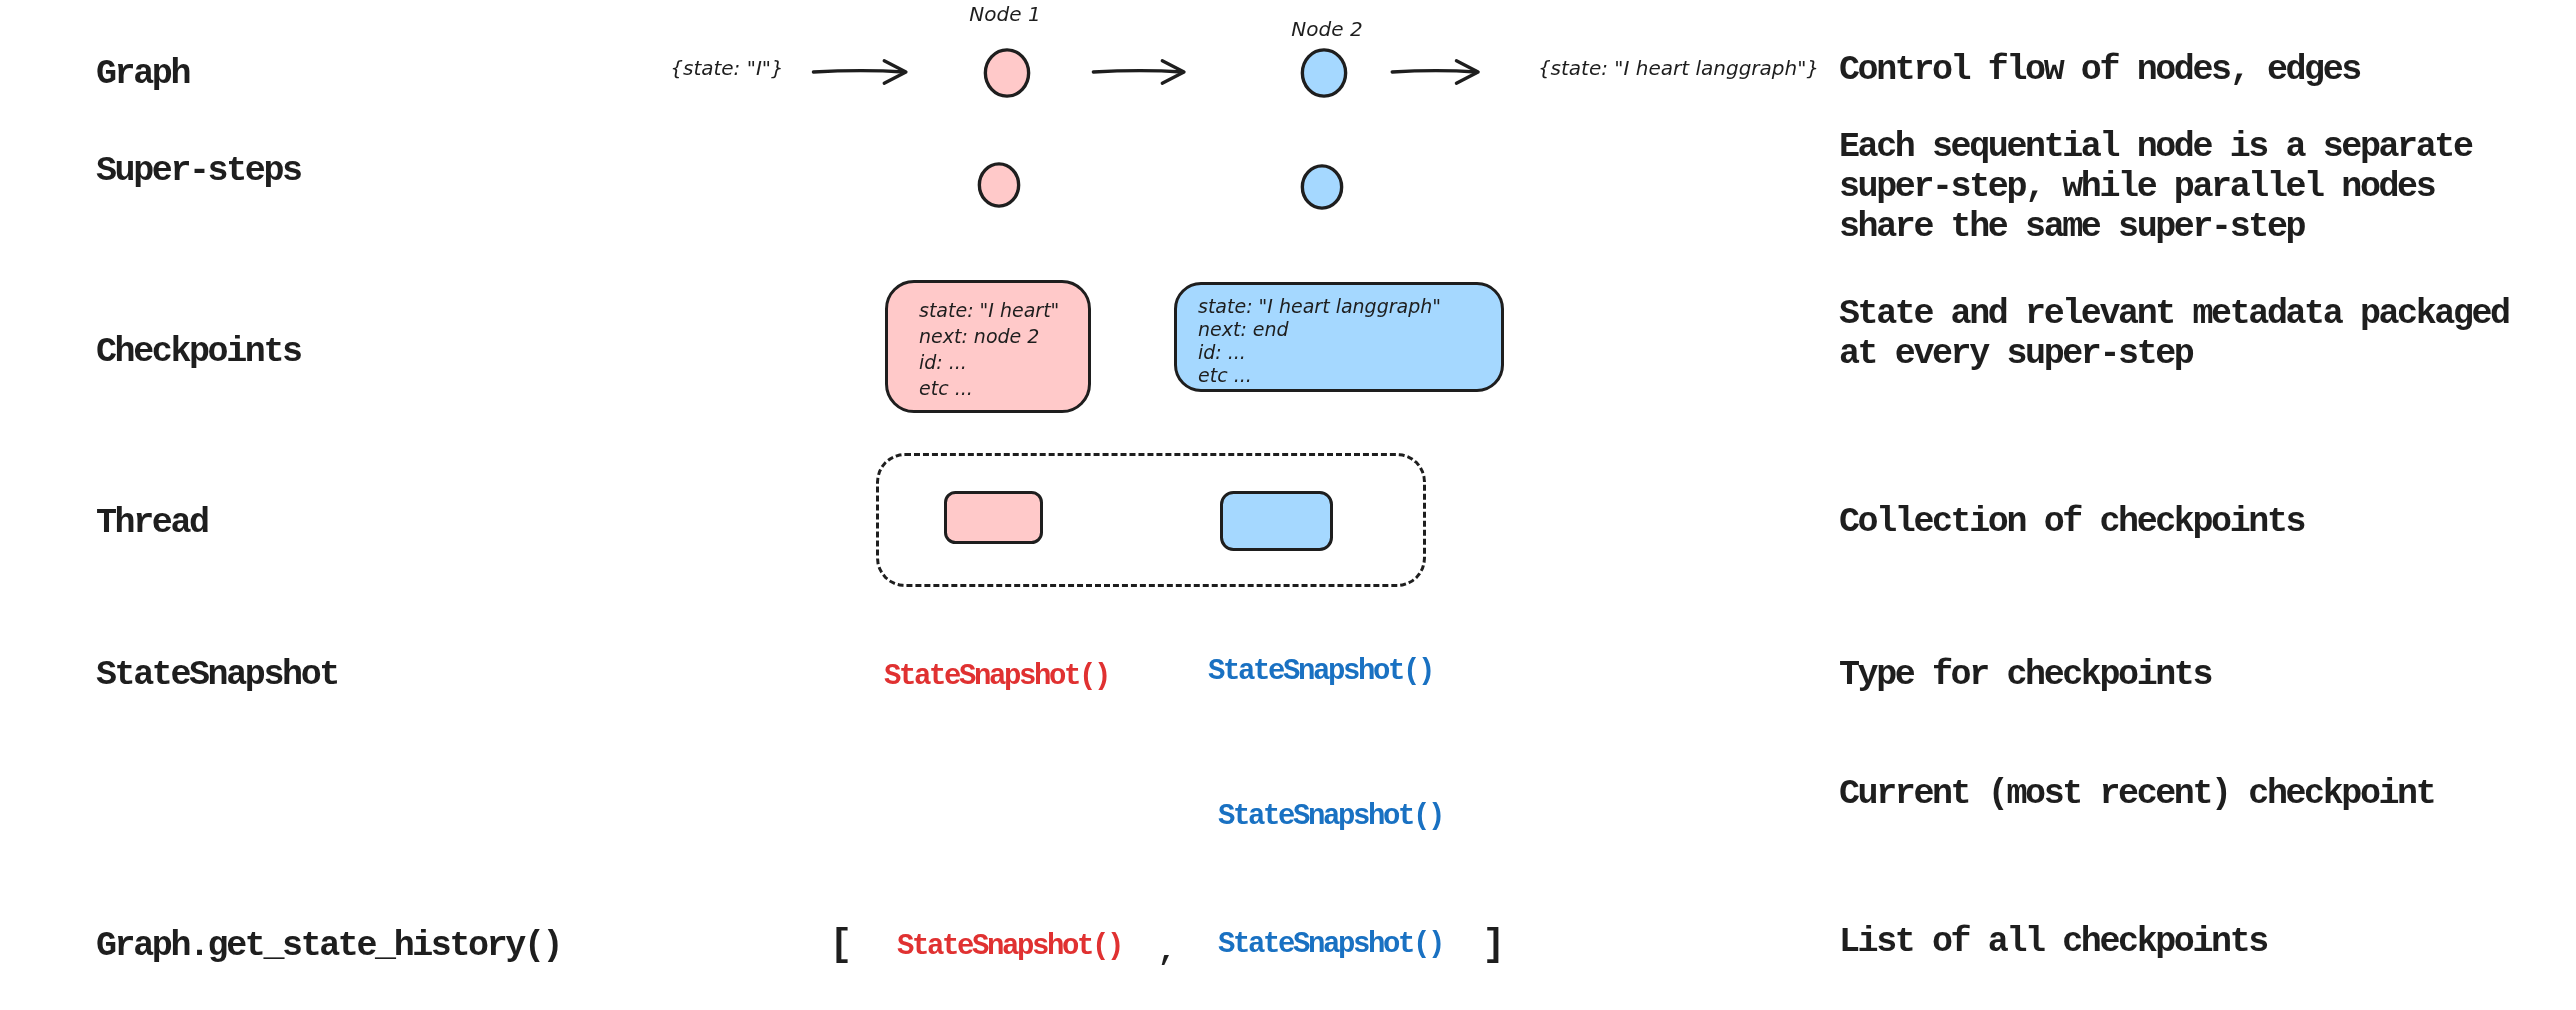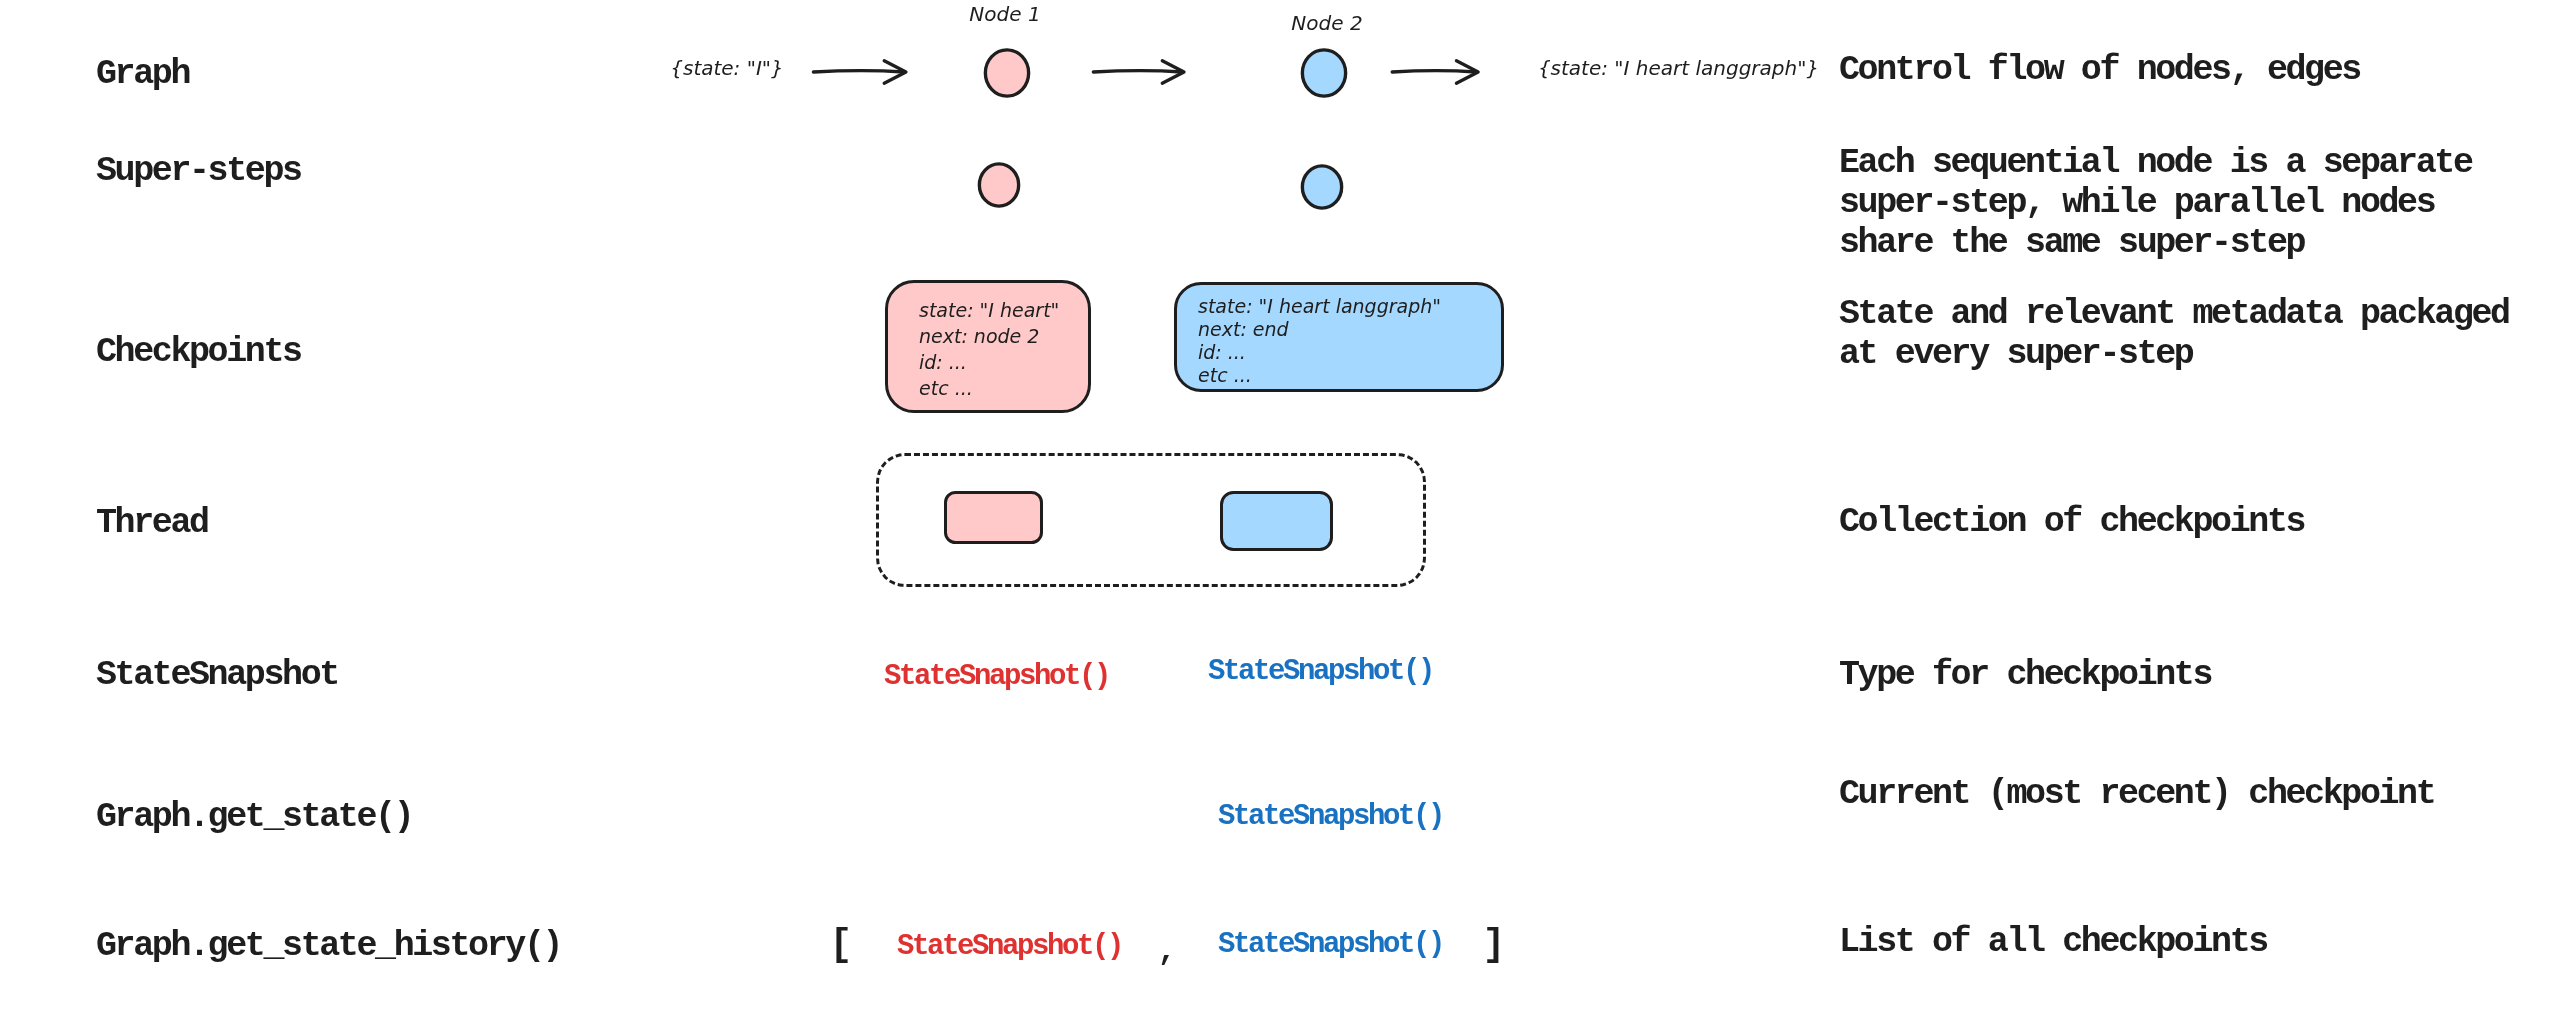--- a/index.html
+++ b/index.html
@@ -29,62 +29,61 @@
 </head>
 <body>
 
 <div id="canvas">
 
   <div class="abs label" style="left:96px;top:51px;width:526px;">Graph</div>
   <div class="abs label" style="left:96px;top:148px;width:526px;">Super-steps</div>
   <div class="abs label" style="left:96px;top:329px;width:526px;">Checkpoints</div>
   <div class="abs label" style="left:96px;top:500px;width:526px;">Thread</div>
   <div class="abs label" style="left:96px;top:652px;width:526px;">StateSnapshot</div>
-  <div class="abs label" style="left:96px;top:794px;width:526px;">Graph.get_state()</div>
   <div class="abs label" style="left:96px;top:923px;width:526px;">Graph.get_state_history()</div>
 
   <div class="abs hand center" style="left:660px;top:56px;width:134px;font-size:20px;">{state: "I"}</div>
 
   <svg class="abs" style="left:809px;top:55px;" width="107" height="34" viewBox="0 0 112 36">
     <path d="M4,18 C40,16 70,16 100,18" stroke="#1e1e1e" stroke-width="3.5" fill="none" stroke-linecap="round"></path>
     <path d="M79,6 L102,18 L79,30" stroke="#1e1e1e" stroke-width="3.5" fill="none" stroke-linecap="round" stroke-linejoin="round"></path>
   </svg>
 
   <div class="abs hand center" style="left:943px;top:1.9px;width:124px;font-size:20px;font-style:italic;">Node 1</div>
   <svg class="abs" style="left:982px;top:47px;" width="50" height="52" viewBox="0 0 52 54">
     <ellipse cx="26" cy="27" rx="22.5" ry="24" fill="#ffc9c9" stroke="#1e1e1e" stroke-width="3.5"></ellipse>
   </svg>
 
   <svg class="abs" style="left:1089px;top:55px;" width="105" height="34" viewBox="0 0 110 36">
     <path d="M4,18 C40,16 68,16 98,18" stroke="#1e1e1e" stroke-width="3.5" fill="none" stroke-linecap="round"></path>
     <path d="M77,6 L100,18 L77,30" stroke="#1e1e1e" stroke-width="3.5" fill="none" stroke-linecap="round" stroke-linejoin="round"></path>
   </svg>
 
-  <div class="abs hand center" style="left:1265px;top:11px;width:124px;font-size:20px;">Node 2</div>
+  <div class="abs hand center" style="left:1265px;top:17px;width:124px;font-size:20px;">Node 2</div>
   <svg class="abs" style="left:1299px;top:47px;" width="50" height="52" viewBox="0 0 52 54">
     <ellipse cx="26" cy="27" rx="22.5" ry="24" fill="#a5d8ff" stroke="#1e1e1e" stroke-width="3.5"></ellipse>
   </svg>
 
   <svg class="abs" style="left:1388px;top:55px;" width="100" height="34" viewBox="0 0 105 36">
     <path d="M4,18 C38,16 64,16 93,18" stroke="#1e1e1e" stroke-width="3.5" fill="none" stroke-linecap="round"></path>
     <path d="M72,6 L95,18 L72,30" stroke="#1e1e1e" stroke-width="3.5" fill="none" stroke-linecap="round" stroke-linejoin="round"></path>
   </svg>
 
   <div class="abs hand center" style="left:1535px;top:56px;width:287px;font-size:20px;">{state: "I heart langgraph"}</div>
 
   <div class="abs desc" style="left:1839px;top:50px;">Control flow of nodes, edges</div>
 
   <svg class="abs" style="left:976px;top:161px;" width="46" height="48" viewBox="0 0 48 50">
     <ellipse cx="24" cy="25" rx="20.5" ry="22" fill="#ffc9c9" stroke="#1e1e1e" stroke-width="3.5"></ellipse>
   </svg>
   <svg class="abs" style="left:1299px;top:163px;" width="46" height="48" viewBox="0 0 48 50">
     <ellipse cx="24" cy="25" rx="20.5" ry="22" fill="#a5d8ff" stroke="#1e1e1e" stroke-width="3.5"></ellipse>
   </svg>
 
-  <div class="abs" style="left:1839px;top:143px;">
+  <div class="abs" style="left:1839px;top:127px;">
     <div class="desc">Each sequential node is a separate</div>
     <div class="desc">super-step, while parallel nodes</div>
     <div class="desc">share the same super-step</div>
   </div>
 
   <div class="abs cpbox pinkfill" style="left:885px;top:280px;width:206px;height:133px;border-radius:29px;padding:14.4px 0 0 31px;">
     <div class="cpline" style="line-height:26px;">state: "I heart"</div>
     <div class="cpline" style="line-height:26px;">next: node 2</div>
     <div class="cpline" style="line-height:26px;">id: ...</div>
     <div class="cpline" style="line-height:26px;">etc ...</div>

